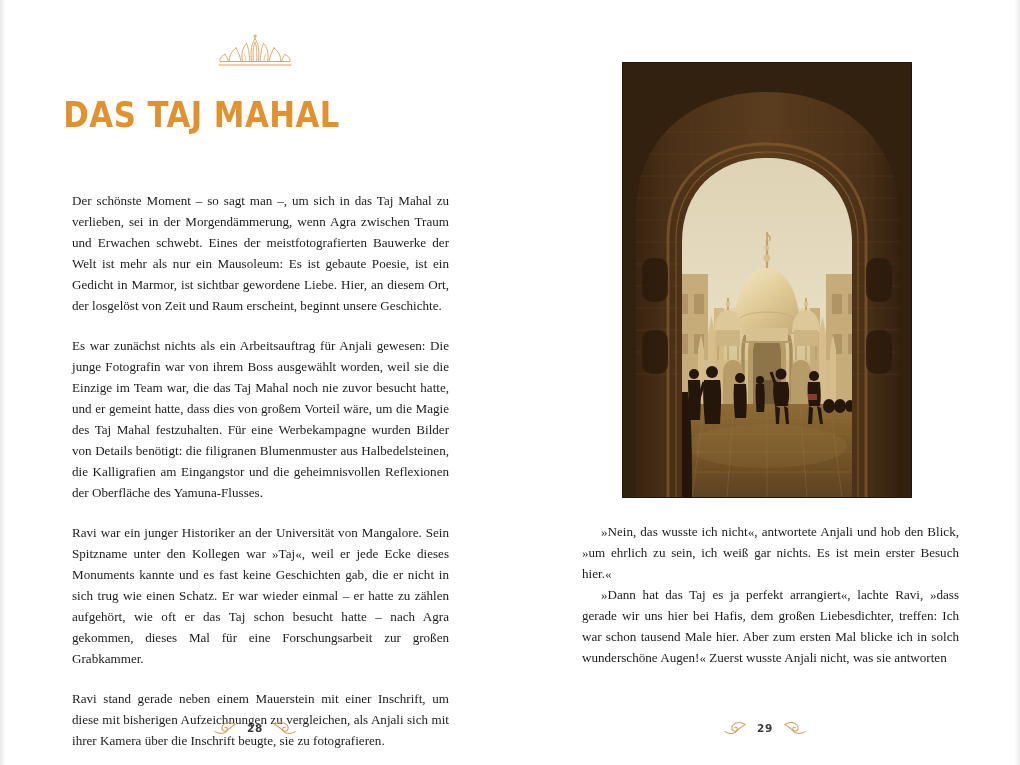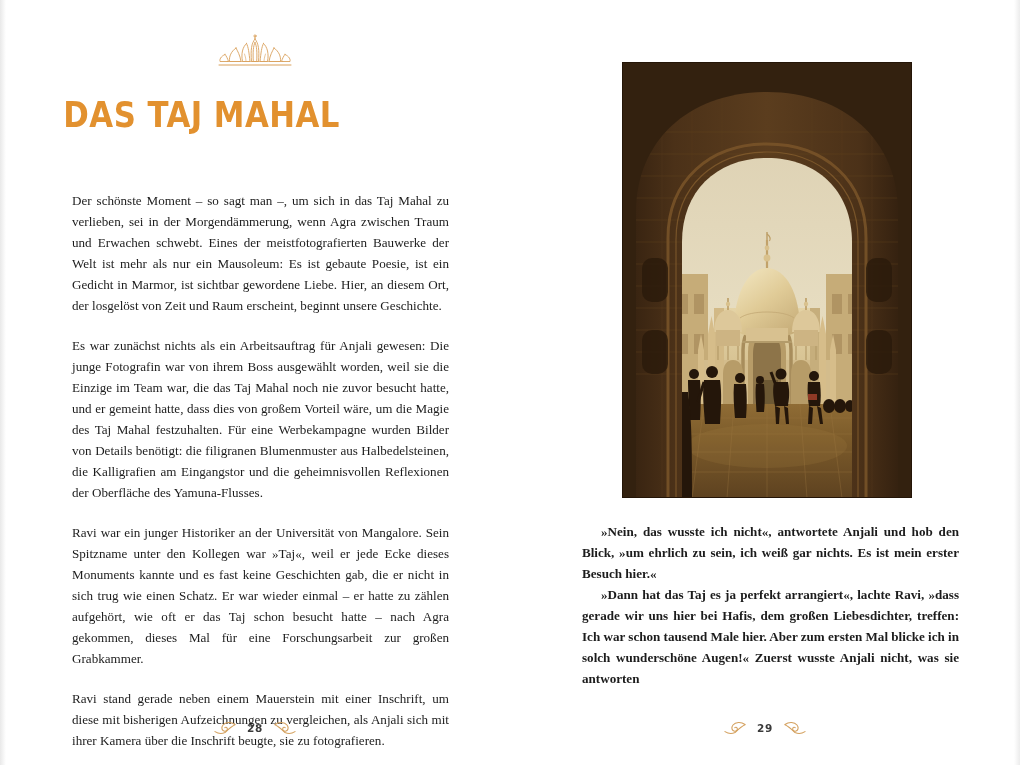--- a/index.html
+++ b/index.html
@@ -89,21 +89,20 @@
     line-height: 21px;
     text-align: justify;
     text-justify: inter-word;
     color: #1c1c1c;
     hyphens: manual;
   }
   .body-col p:last-child { margin-bottom: 13px; }
   .body-col p.indent {
     text-indent: 19px;
     margin-bottom: 0;
-    font-weight: bold;
   }
   .body-col p.tight { margin-bottom: 0; }
 
   
 
   .plate {
     position: absolute;
     left: 112px;
     top: 62px;
     width: 290px;

